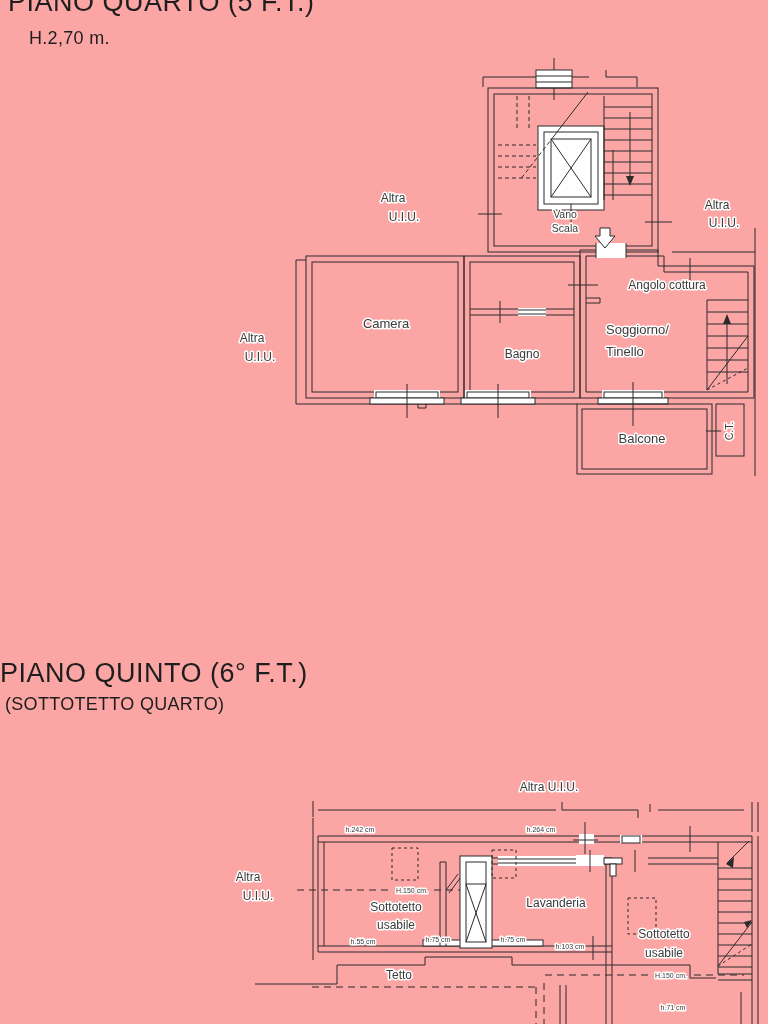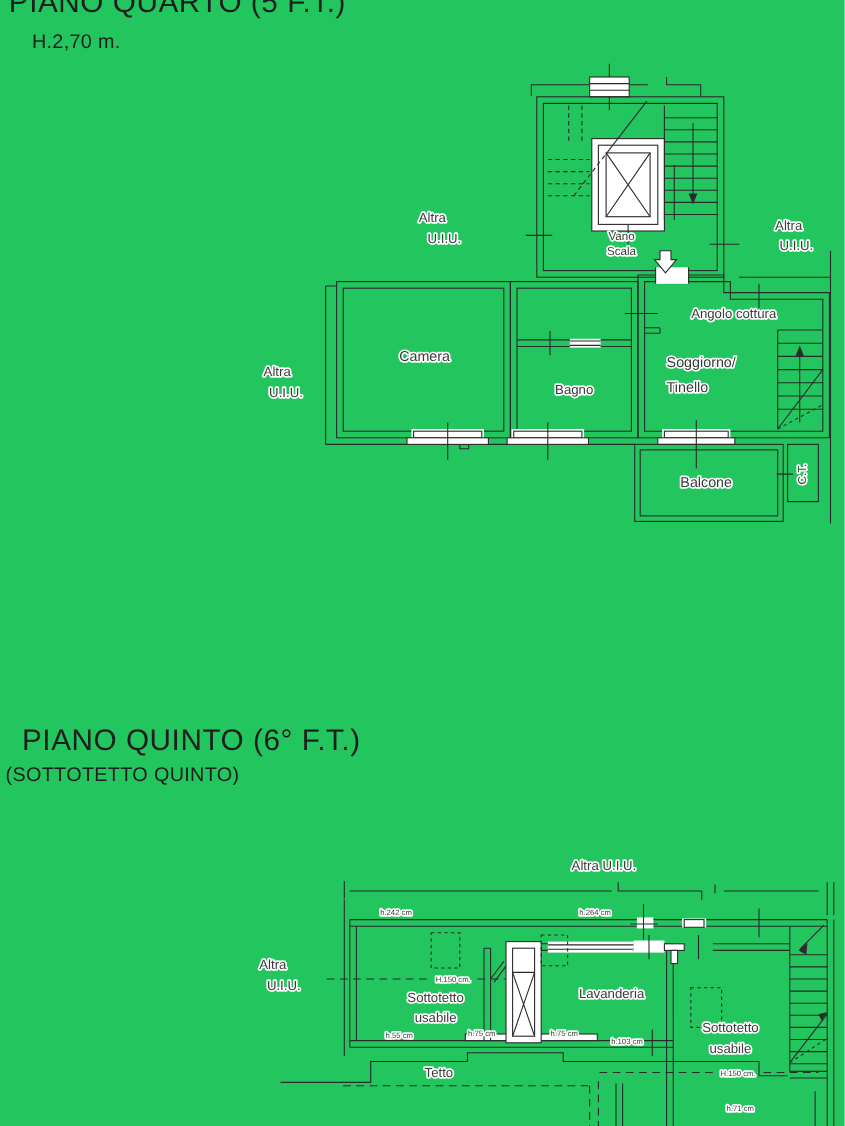--- a/index.html
+++ b/index.html
@@ -1,16 +1,16 @@
 <!DOCTYPE html>
 <html><head>
 <meta charset="utf-8">
 <style>
   html,body{margin:0;padding:0;background:#fff;}
-  .canvas{position:relative;width:768px;height:1024px;background:#22c55e;overflow:hidden;
+  .canvas{position:relative;width:768px;height:1024px;background:#fca5a5;overflow:hidden;
           font-family:"Liberation Sans",sans-serif;}
   .title{position:absolute;color:#1e1e1e;white-space:nowrap;letter-spacing:.5px;}
   .t-main{font-size:27px;}
   .t-sub{font-size:18px;letter-spacing:.3px;}
   svg{position:absolute;left:0;top:0;}
   .ln{stroke:#2b2b2b;stroke-width:1;fill:none;}
   .w{fill:#ffffff;}
   .er{fill:#ffffff;stroke:none;}
   .d{stroke-dasharray:4,3;}
   .dd{stroke-dasharray:7,5;}
@@ -24,22 +24,22 @@
   .t7{font-size:7px;}
   .mid{text-anchor:middle;}
 </style>
 </head>
 <body>
 
 <div class="canvas">
 
   <div class="title t-main" style="left:8px;top:-13px;">PIANO QUARTO (5 F.T.)</div>
   <div class="title t-sub" style="left:29px;top:28px;">H.2,70 m.</div>
-  <div class="title t-main" style="left:20px;top:658px;">PIANO QUINTO (6° F.T.)</div>
-  <div class="title t-sub" style="left:5px;top:694px;">(SOTTOTETTO QUINTO)</div>
+  <div class="title t-main" style="left:0;top:658px;">PIANO QUINTO (6° F.T.)</div>
+  <div class="title t-sub" style="left:5px;top:694px;">(SOTTOTETTO QUARTO)</div>
 
   <svg width="768" height="1024" viewBox="0 0 768 1024">
 
     <g>
 
       <g>
         <path class="ln" d="M483,87 V77 H589 M606,70 V77 H637 V87"></path>
         <path class="ln" d="M296,260 V404 M296,260 H306"></path>
         <path class="ln" d="M296,404 H577 M418,404 V408 H426 V404"></path>
         <path class="ln" d="M672,252 H755 M755,228 V476"></path>

